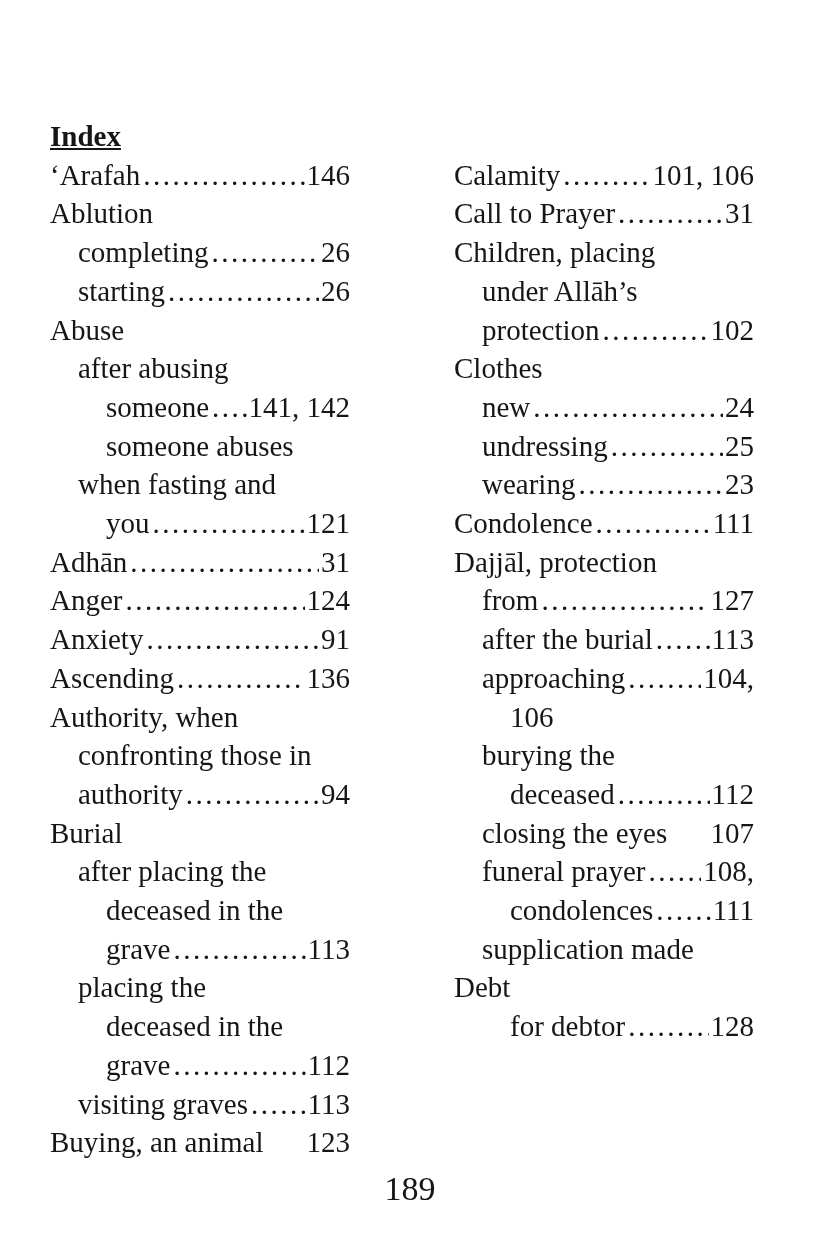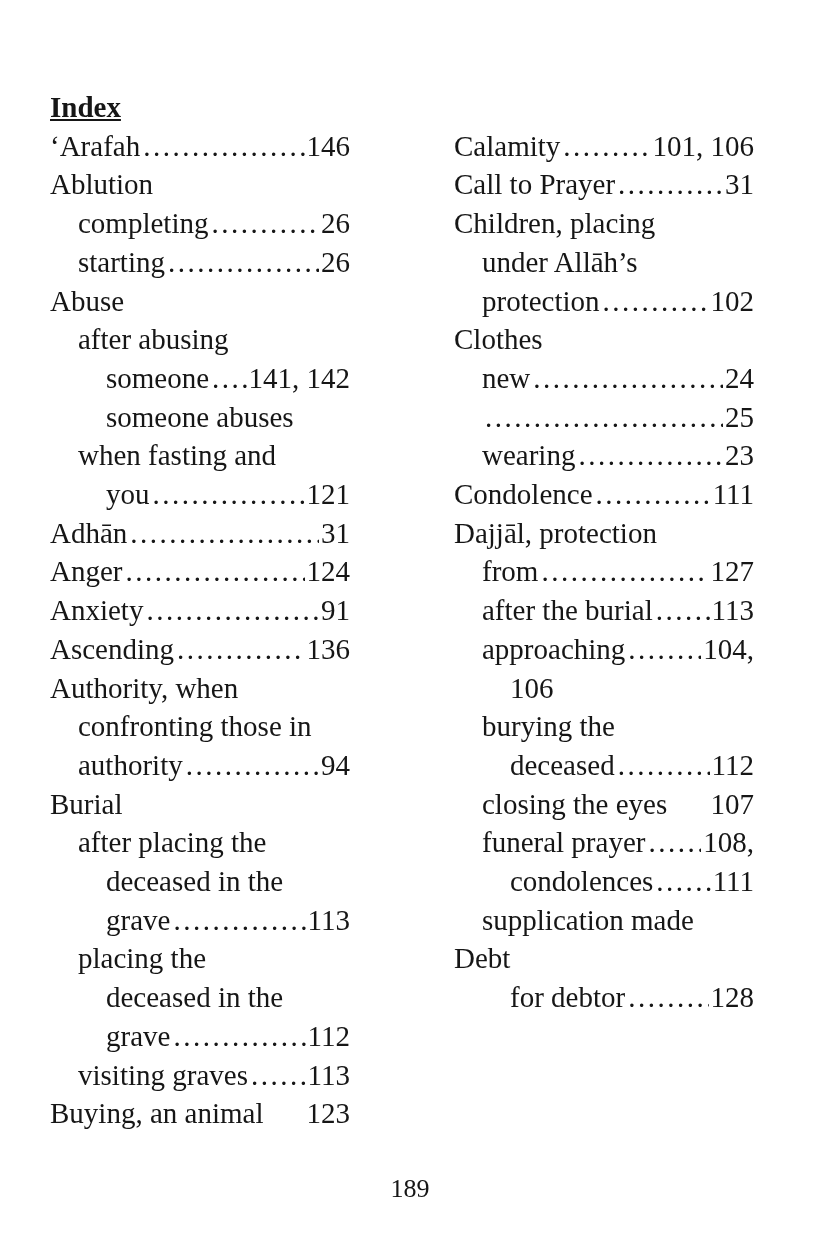--- a/index.html
+++ b/index.html
@@ -20,20 +20,21 @@
     position: absolute;
     left: 50px;
     top: 88px;
     display: flex;
     gap: 104px;
   }
   .col {
     width: 300px;
     font-size: 29px;
     line-height: 38.7px;
+    margin-top: 29px;
   }
   .col-right {
     padding-top: 38.7px; 
   }
   .heading {
     font-weight: bold;
     text-decoration: underline;
   }
   .line {
     display: flex;
@@ -55,21 +56,21 @@
   .page-ref {
     flex: 0 0 auto;
     padding-left: 2px;
   }
   .folio {
     position: absolute;
     left: 50px;
     top: 1172px;
     width: 720px;
     text-align: center;
-    font-size: 26px;
+    font-size: 34px;
     line-height: 34px;
   }
 </style>
 </head>
 <body>
 
 <div class="page">
   <div class="content">
     <div class="col col-left">
       <div class="line">
@@ -208,20 +209,21 @@
         </div>
         <div class="line indent-0">
           <span class="entry-text">Clothes</span>
         </div>
         <div class="line indent-1">
           <span class="entry-text">new</span>
           <span class="leader">..........................................................................................</span>
           <span class="page-ref">24</span>
         </div>
         <div class="line indent-1">
+          <span class="entry-text">undressing</span>
           <span class="leader">..........................................................................................</span>
           <span class="page-ref">25</span>
         </div>
         <div class="line indent-1">
           <span class="entry-text">wearing</span>
           <span class="leader">..........................................................................................</span>
           <span class="page-ref">23</span>
         </div>
         <div class="line indent-0">
           <span class="entry-text">Condolence</span>

